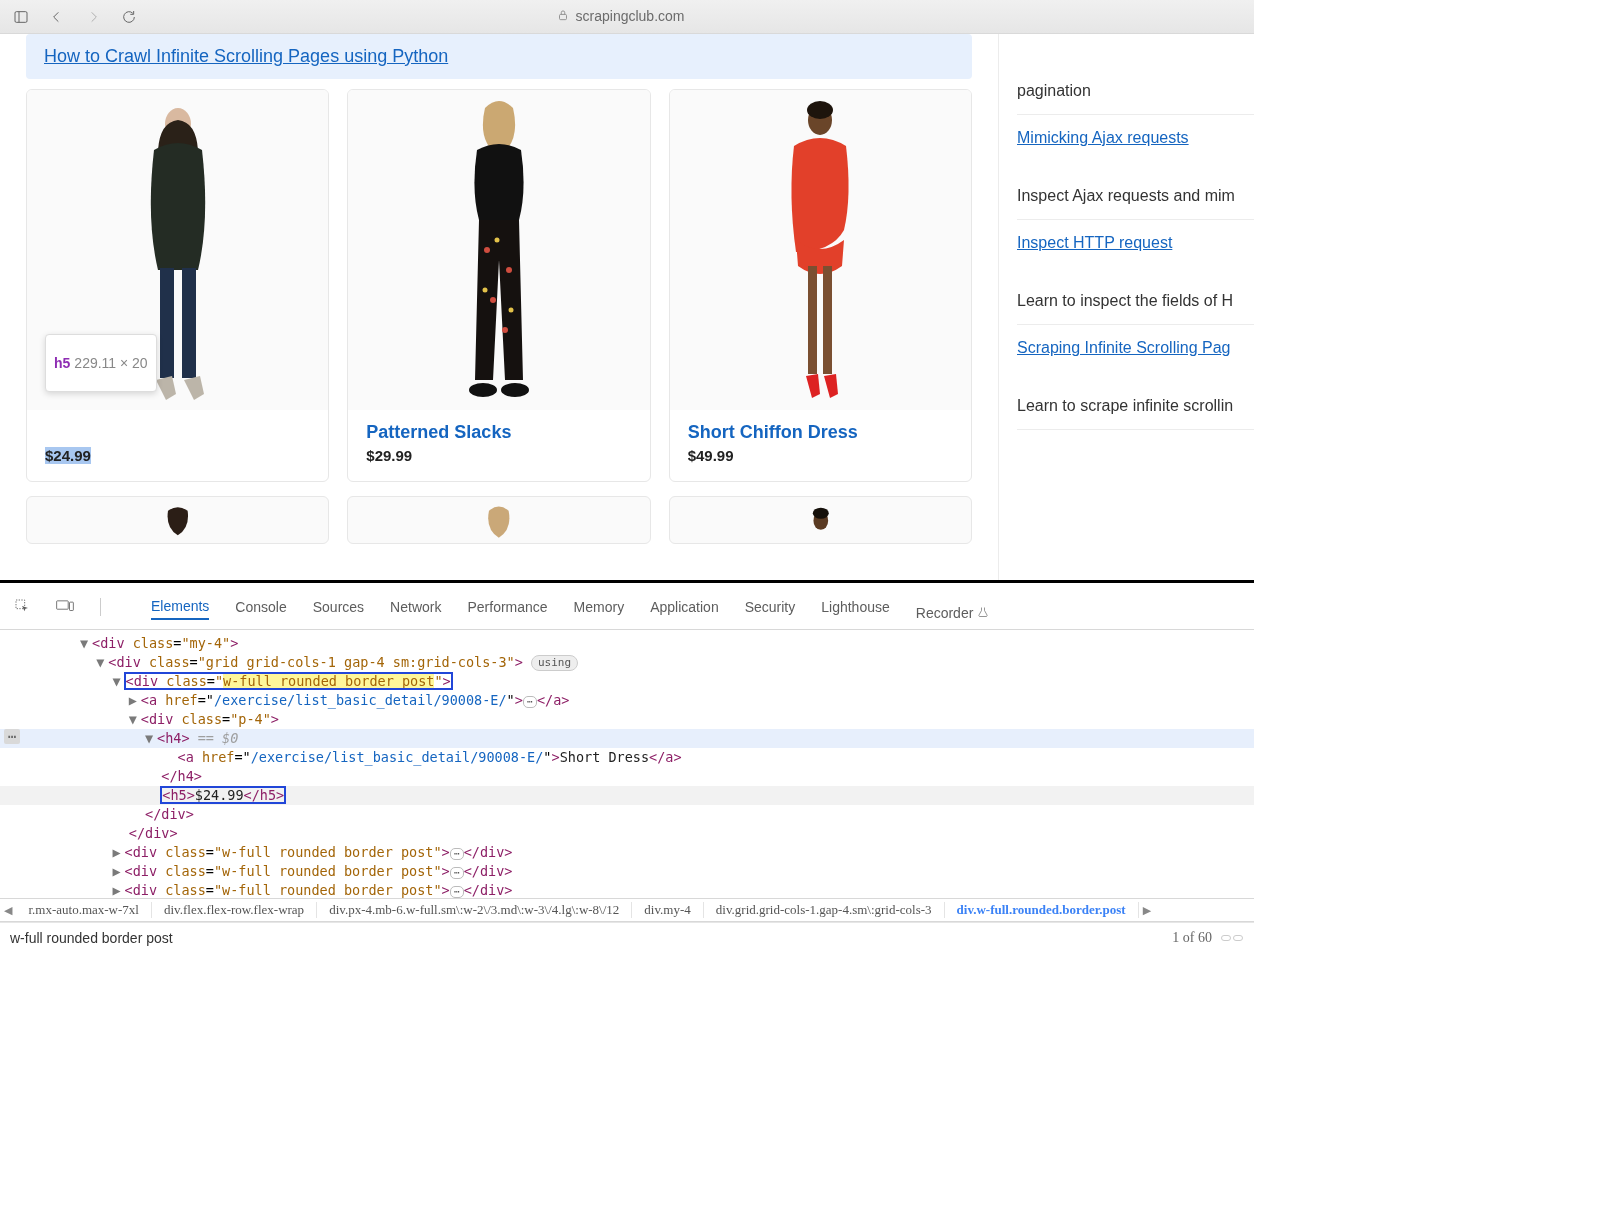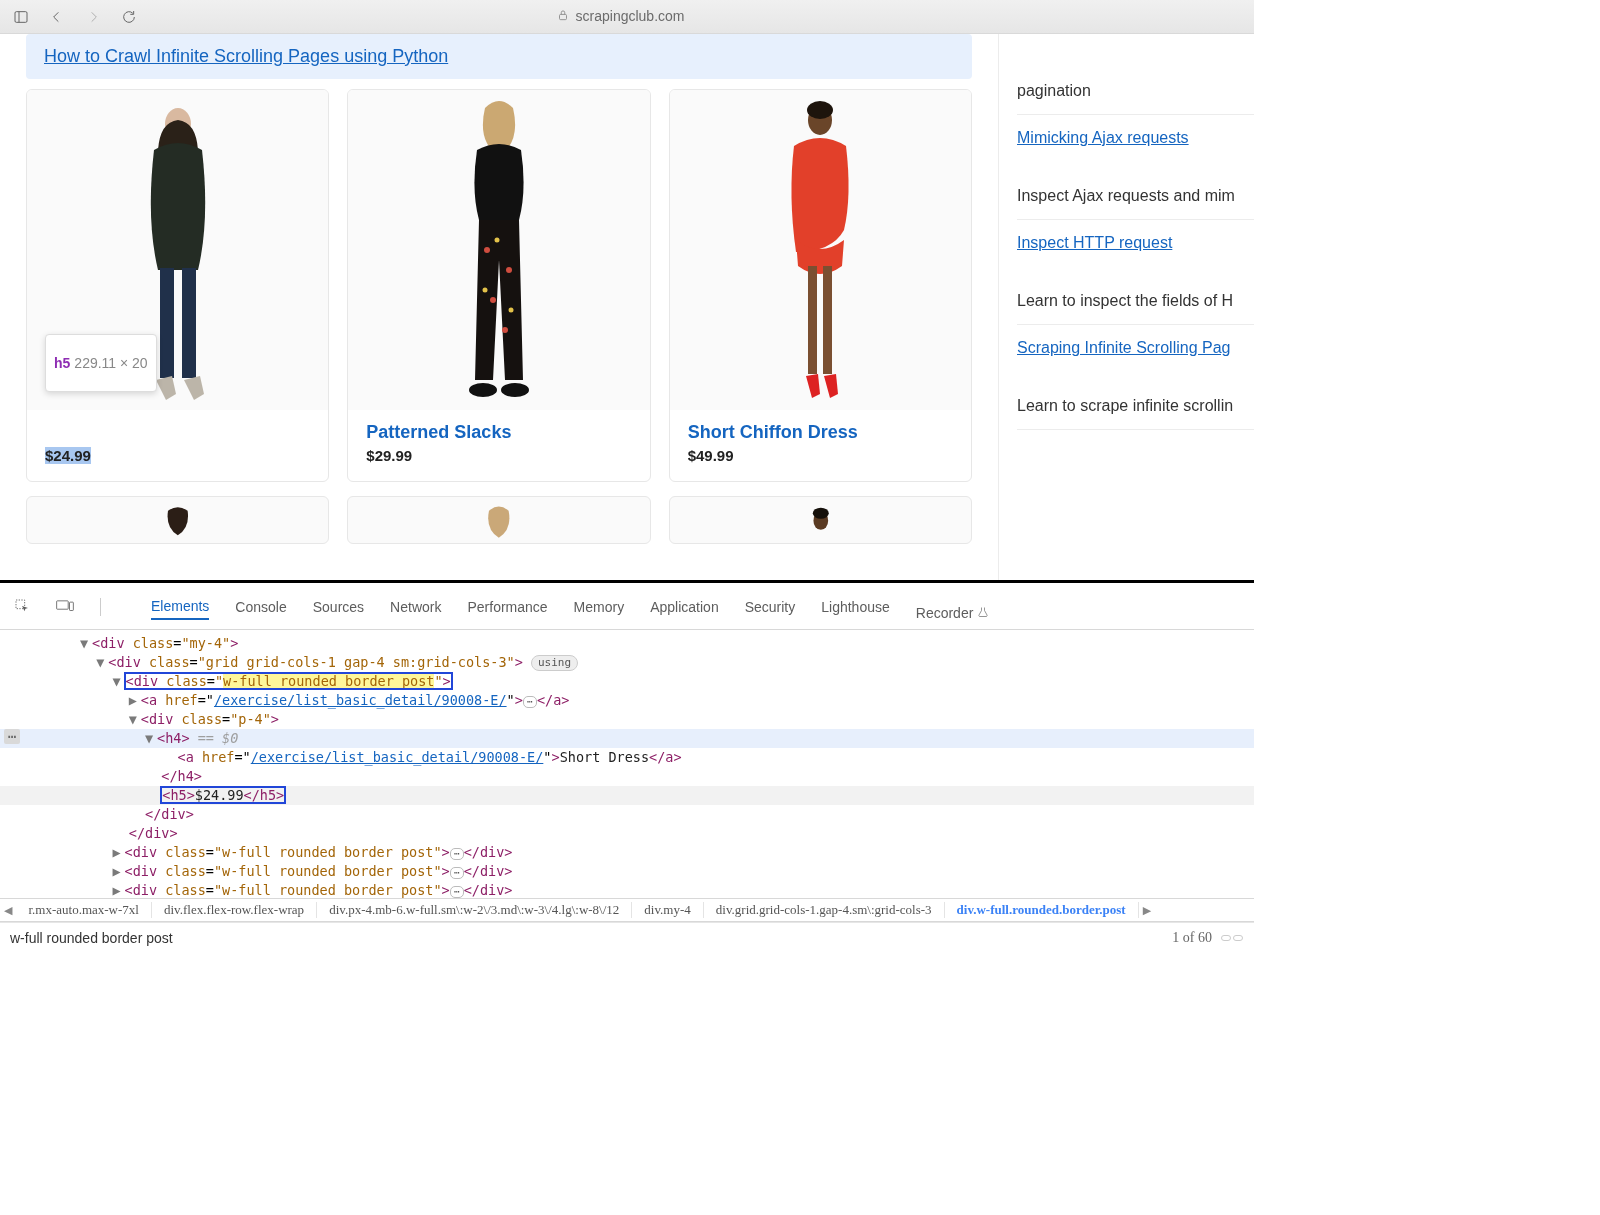--- a/index.html
+++ b/index.html
@@ -44,21 +44,21 @@
   .dev-tabs .picker svg { width:16px; height:16px; stroke:#5d5d5d; fill:none; stroke-width:1.3;}
   .dev-tabs .device svg { width:18px; height:14px; stroke:#5d5d5d; fill:none; stroke-width:1.3;}
   .dev-tabs .tab { cursor:pointer; padding:4px 0;}
   .dev-tabs .tab.active { color:#1565c0; border-bottom:2px solid #1565c0; font-weight:500;margin-left:24px;}
   .recorder{display:flex; gap:4px; align-items:center;margin-top:12px;}
   .beaker svg{width:12px;height:12px;stroke:#5d5d5d;fill:none;stroke-width:1.3;}
   .dom { flex:1; overflow:auto; font-size:13.5px; line-height:19px; padding:4px 0 2px 80px; color:#000; position:relative;}
   .dom .line { white-space:pre; }
   .tag { color:#8d1f66;}
   .attr { color:#a36508;}
-  .str { color:#1565c0; text-decoration:underline;}
+  .str { color:#1565c0; }
   .txt { color:#222;}
   .gray{color:#9e9e9e; font-style:italic;}
   .pill { background:#eee; border:1px solid #ccc; border-radius:9px; font-size:11px; padding:0 6px; color:#555; display:inline-block; line-height:14px; vertical-align:1px;}
   .ellips { border:1px solid #bbb; background:#fff; border-radius:5px; font-size:10px; padding:0 3px; color:#555; line-height:10px; display:inline-block;}
   .arrow { color:#7a7a7a; display:inline-block; width:12px;}
   .hl-yellow { background:#fff79a;}
   .box-blue { outline:2px solid #2146d8; outline-offset:-1px; padding:0 1px;}
   .row-sel { background:#e7effc;}
   .row-hov { background:#f2f2f2;}
   .row-sel,.row-hov{ margin-left:-80px; padding-left:80px; margin-right:-400px; }

